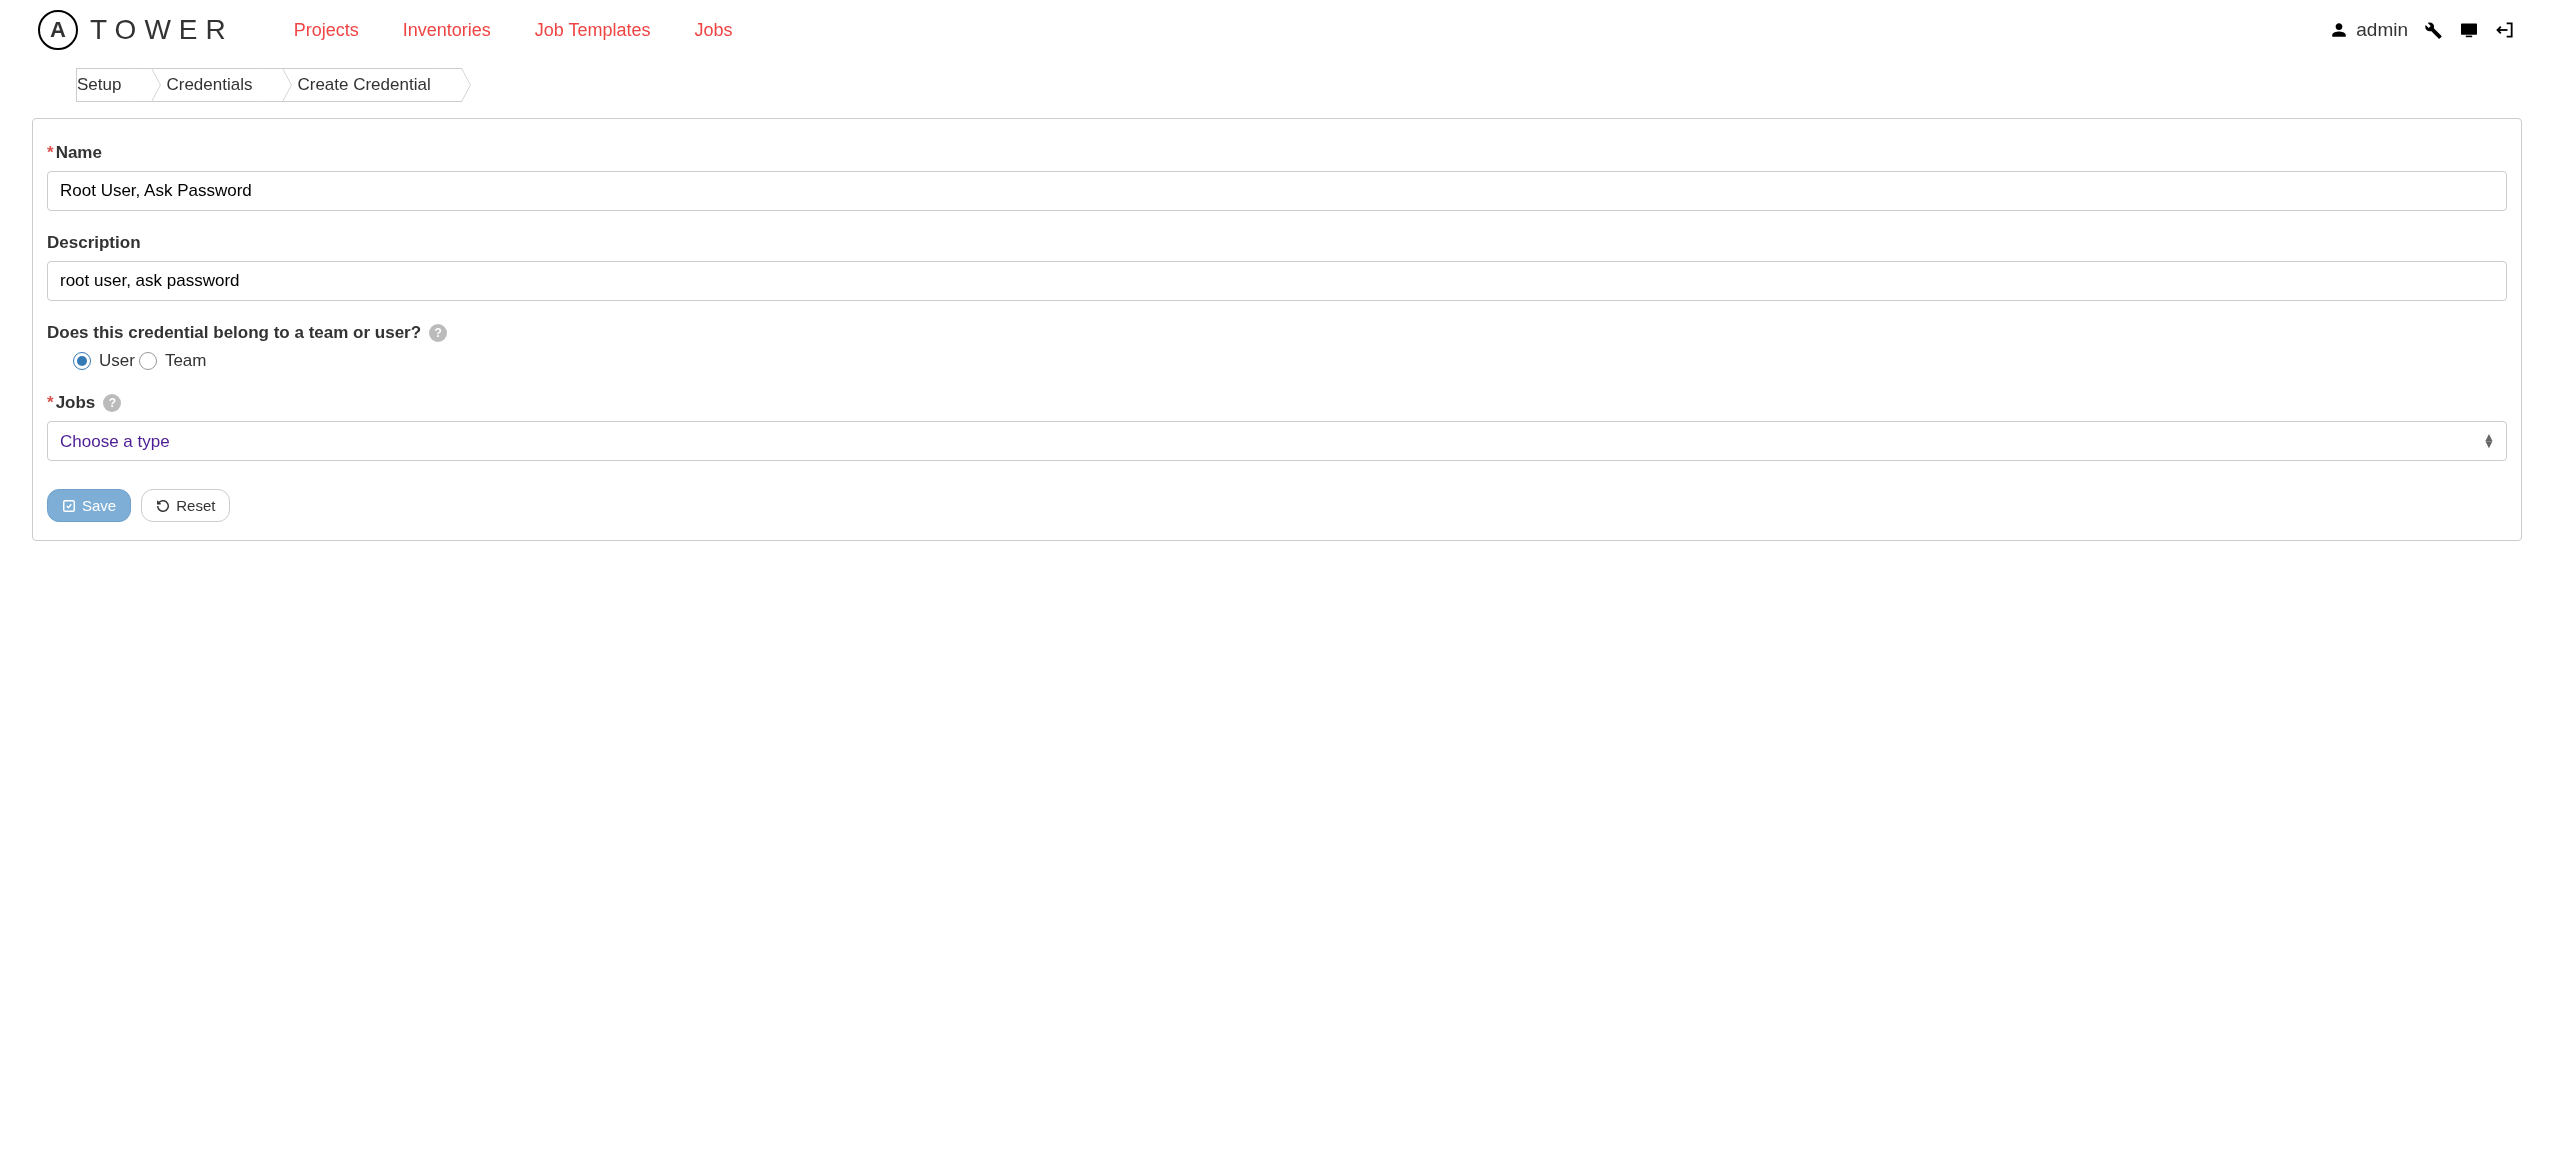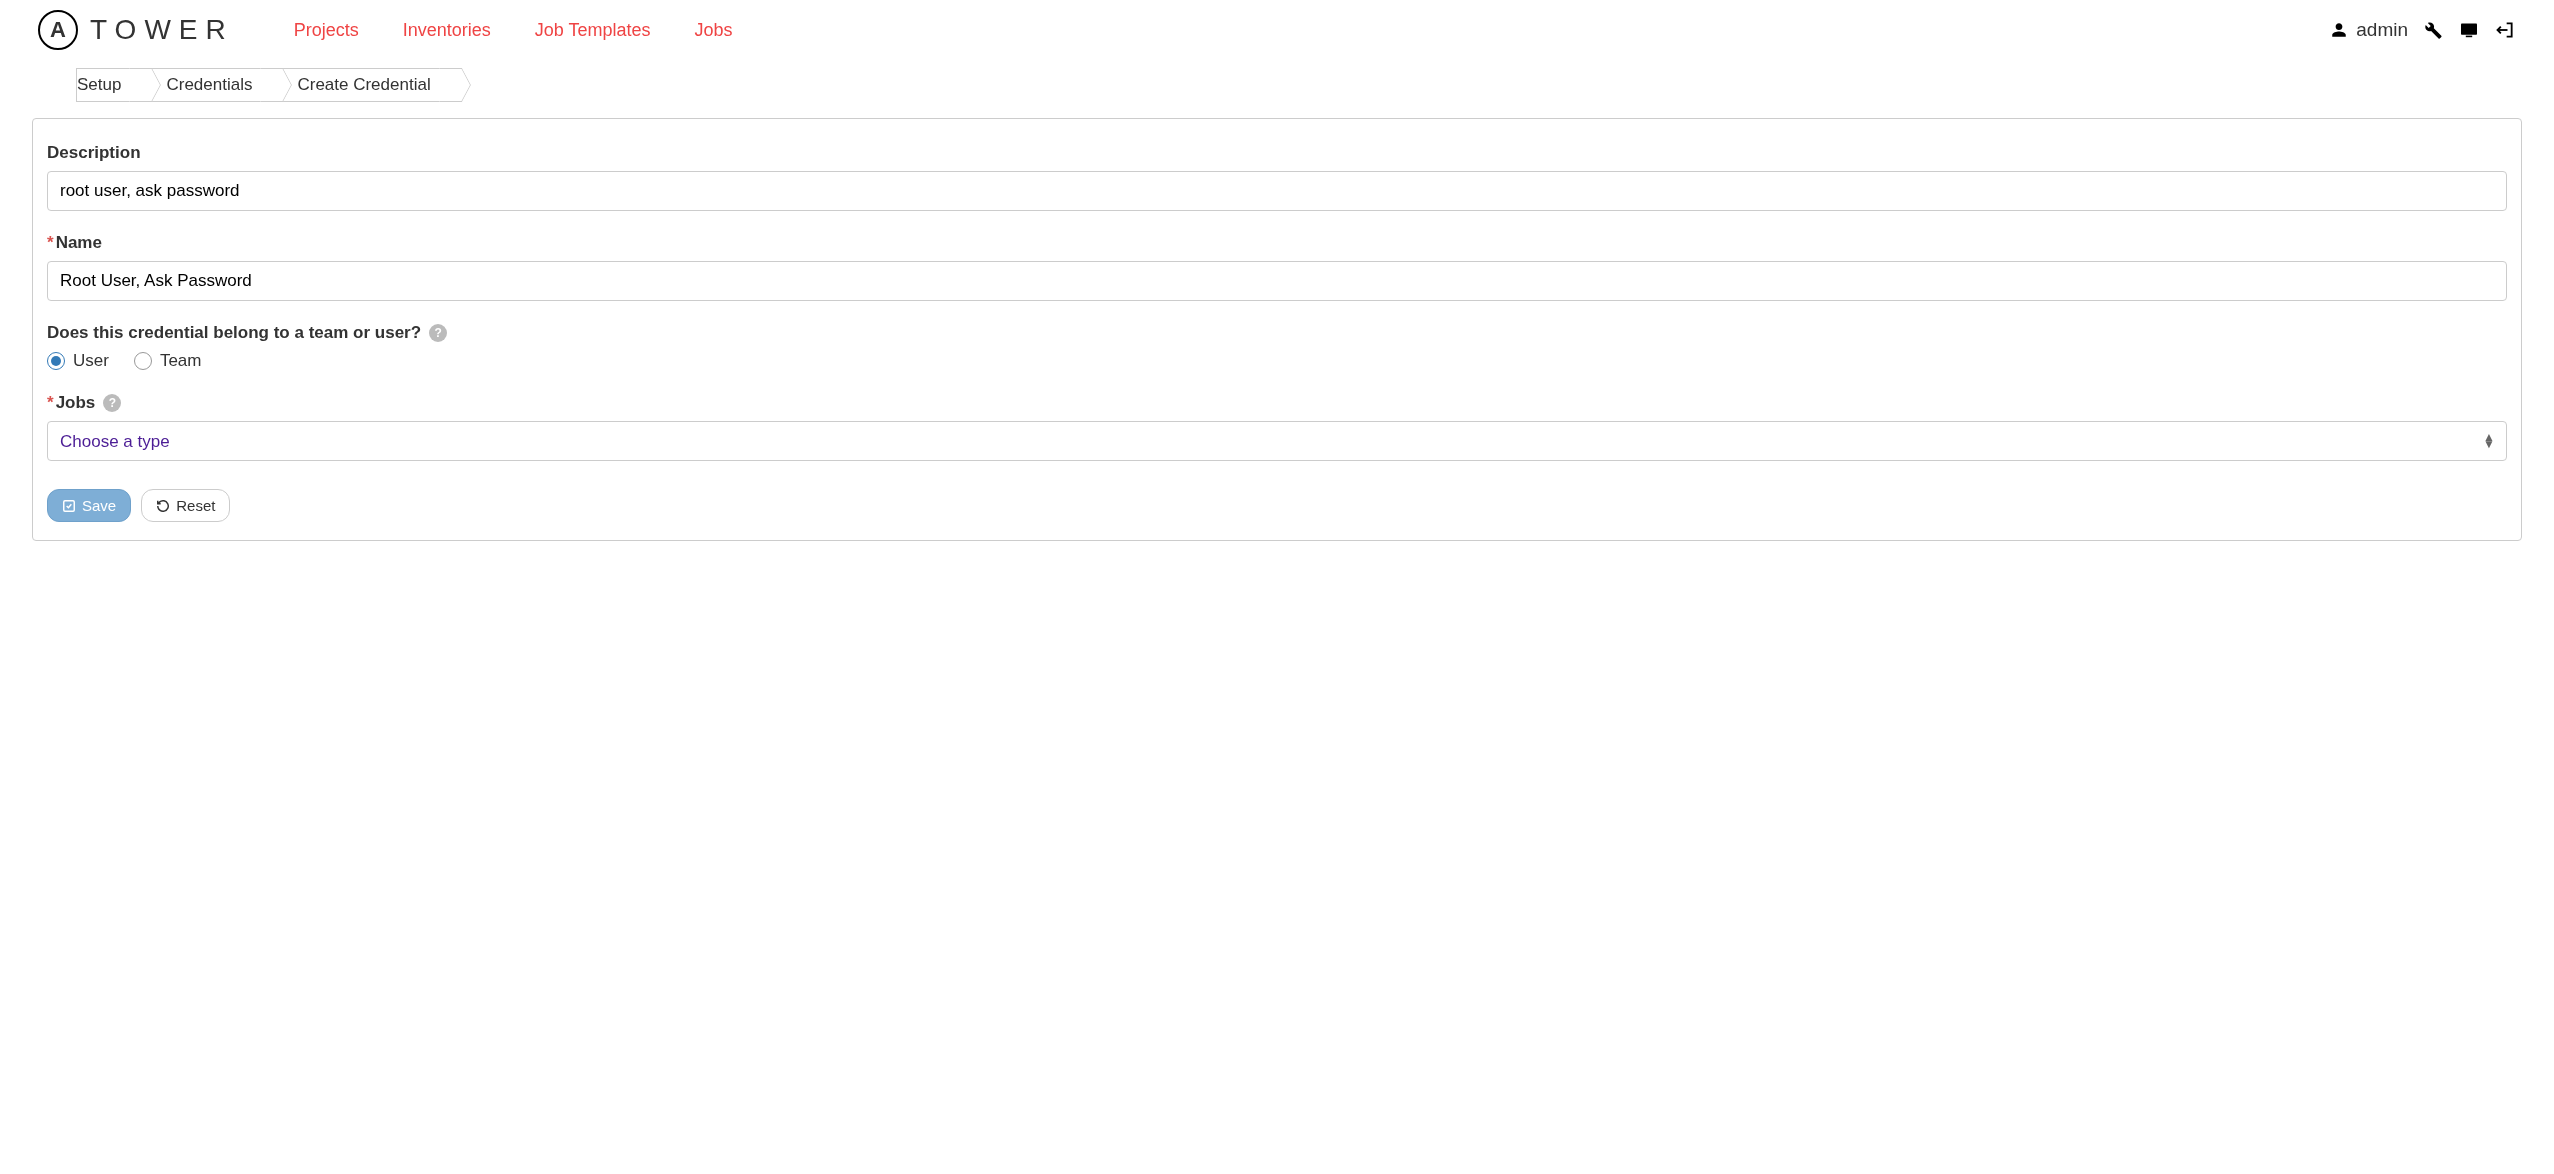--- a/index.html
+++ b/index.html
@@ -160,22 +160,23 @@
       padding: 8px 12px;
       border: 1px solid #ccc;
       border-radius: 4px;
       font-size: 17px;
       height: 40px;
       background: #fff;
       font-family: inherit;
     }
     .radio-group {
       display: flex;
-      gap: 25px;
+      gap: 4px;
       margin-top: 8px;
+      margin-left: 26px;
     }
     .radio-item {
       display: flex;
       align-items: center;
       gap: 8px;
       font-size: 17px;
     }
     .radio {
       width: 18px;
       height: 18px;
@@ -305,30 +306,30 @@
 <div class="breadcrumb">
   <div class="breadcrumb-item"><span>Setup</span></div>
   <div class="breadcrumb-item"><span>Credentials</span></div>
   <div class="breadcrumb-item active"><span>Create Credential</span></div>
 </div>
 
 <div class="panel">
 
   <div class="form-group">
     <div class="form-label">
-      <span>Description</span>
-    </div>
-    <input type="text" class="form-control" value="root user, ask password" style="">
+      <span><span class="required">*</span><span>Name</span></span>
+    </div>
+    <input type="text" class="form-control" value="Root User, Ask Password" style="">
   </div>
 
   <div class="form-group">
     <div class="form-label">
-      <span><span class="required">*</span><span>Name</span></span>
-    </div>
-    <input type="text" class="form-control" value="Root User, Ask Password" style="">
+      <span>Description</span>
+    </div>
+    <input type="text" class="form-control" value="root user, ask password" style="">
   </div>
 
   <div class="form-group">
     <div class="form-label">
       <span>Does this credential belong to a team or user?</span>
       <span class="help-icon">?</span>
     </div>
     <div class="radio-group">
       <div class="radio-item">
         <span class="radio checked"></span>

